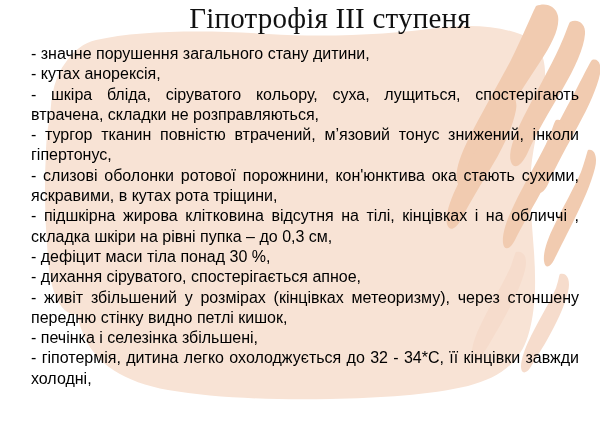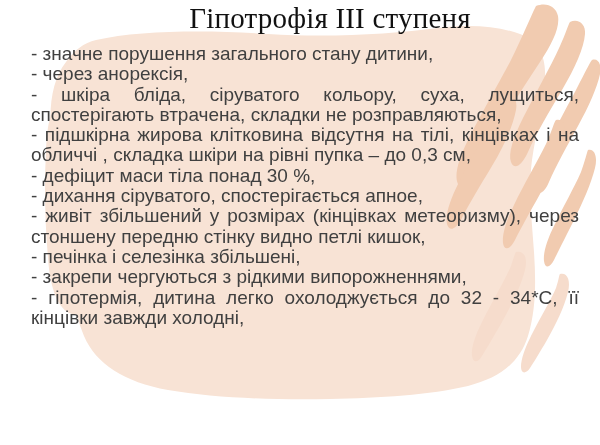--- a/index.html
+++ b/index.html
@@ -43,23 +43,23 @@
   }
   .body-block {
     position: absolute;
     z-index: 2;
     left: 31px;
     top: 44px;
     width: 548px;
   }
   .body-line {
     font-family: "Liberation Sans", sans-serif;
-    font-size: 19px;
+    font-size: 16px;
     line-height: 20.3px;
-    color: #404040;
+    color: #000000;
     text-align: justify;
     text-justify: inter-word;
     white-space: pre-wrap;
     margin: 0;
   }
   
   .body-line.justify-all {
     text-align-last: left;
   }
 </style>
@@ -120,24 +120,25 @@
                C540,352 534,362 530,368 C526,374 521,374 521,367
                C521,359 525,348 531,336 C540,318 551,300 556,288
                C559,279 559,275 560,274 Z"></path>
     </g>
   </svg>
 
   <div class="slide-title">Гіпотрофія III ступеня</div>
 
   <div class="body-block">
     <p class="body-line justify-all">- значне порушення загального стану дитини,</p>
-    <p class="body-line justify-all">- через анорексія,</p>
+    <p class="body-line justify-all">- кутах анорексія,</p>
     <p class="body-line justify-all">- шкіра бліда, сіруватого кольору, суха, лущиться, спостерігають втрачена, складки не розправляються,</p>
+    <p class="body-line justify-all">- тургор тканин повністю втрачений, м’язовий тонус знижений, інколи гіпертонус,</p>
+    <p class="body-line justify-all">- слизові оболонки ротової порожнини, кон'юнктива ока стають сухими, яскравими, в кутах рота тріщини,</p>
     <p class="body-line justify-all">- підшкірна жирова клітковина відсутня на тілі, кінцівках і на обличчі , складка шкіри на рівні пупка – до 0,3 см,</p>
     <p class="body-line justify-all">- дефіцит маси тіла понад 30 %,</p>
     <p class="body-line justify-all">- дихання сіруватого, спостерігається апное,</p>
     <p class="body-line justify-all">- живіт збільшений у розмірах (кінцівках метеоризму), через стоншену передню стінку видно петлі кишок,</p>
     <p class="body-line justify-all">- печінка і селезінка збільшені,</p>
-    <p class="body-line justify-all">- закрепи чергуються з рідкими випорожненнями,</p>
     <p class="body-line justify-all">- гіпотермія, дитина легко охолоджується до 32 - 34*С, її кінцівки завжди холодні,</p>
   </div>
 
 </div>
 
 </body></html>

